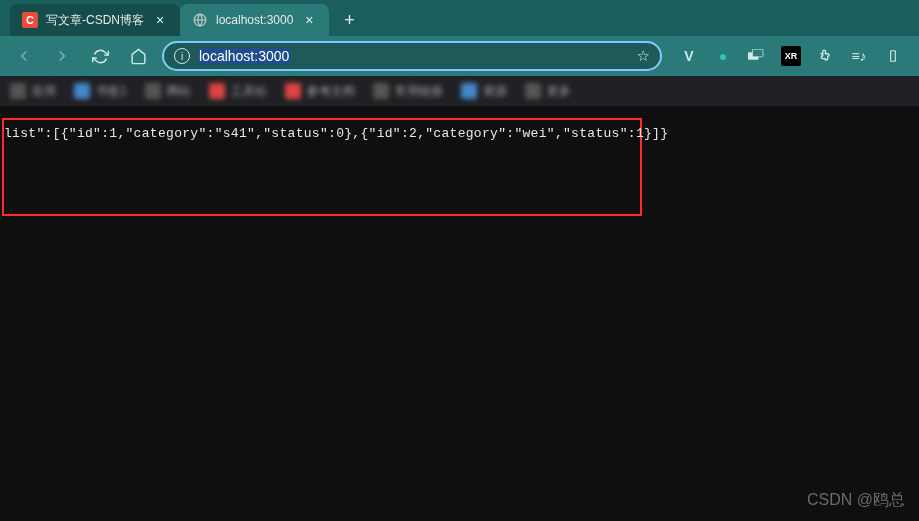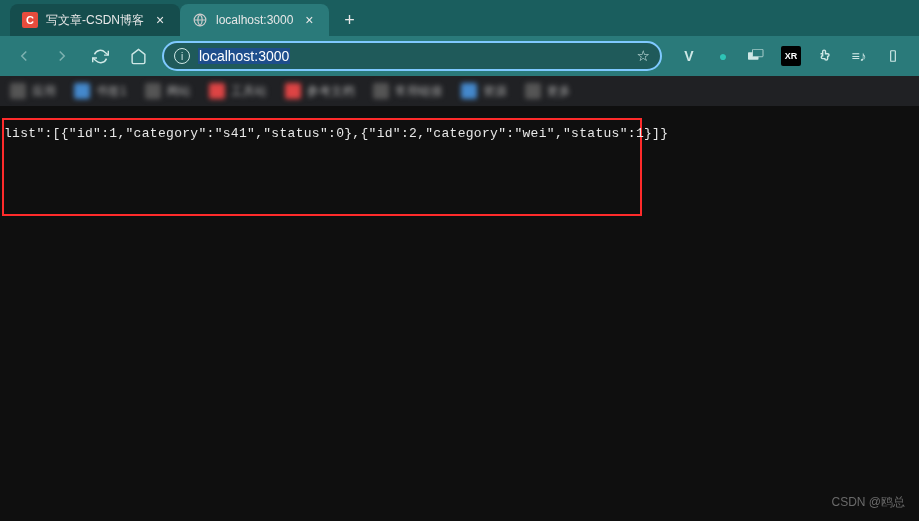--- a/index.html
+++ b/index.html
@@ -60,21 +60,21 @@
       position:absolute; left:2px; top:12px; width:640px; height:98px;
       border:2px solid #ff2b2b;
     }
     .response-text {
       position:absolute; left:4px; top:20px;
       font-family: "Consolas", "Courier New", monospace;
       font-size:13px; color:#e8e8e8; letter-spacing:.3px;
     }
     .watermark {
       position:absolute; right:14px; bottom:10px;
-      color:#6a6a6a; font-size:12px; font-family:Arial,sans-serif;
+      color:#6a6a6a; font-size:16px; font-family:Arial,sans-serif;
     }
   </style>
 </head>
 <body>
 
 <div class="tab-strip">
   <div class="tab inactive">
     <span class="tab-favicon csdn">C</span>
     <span class="tab-title">写文章-CSDN博客</span>
     <span class="tab-close">×</span>

